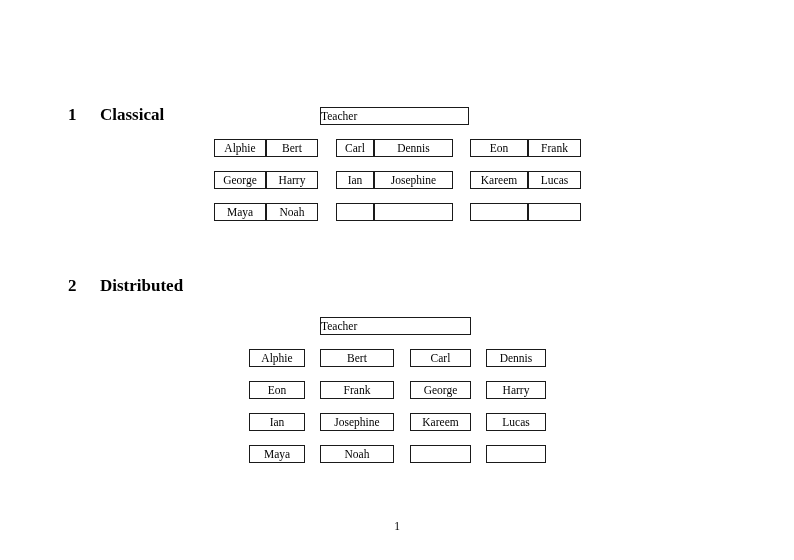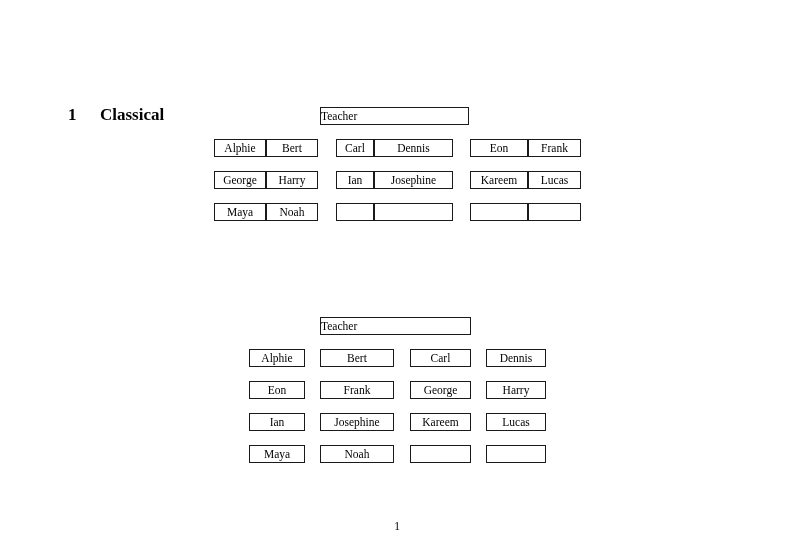--- a/index.html
+++ b/index.html
@@ -140,20 +140,23 @@
   </div>
   <div class="group" id="s1-g3-r2" style="left:470px; top:171px;">
     <div class="cell divided" style="width:58px;">Kareem</div>
     <div class="cell" style="width:53px;">Lucas</div>
   </div>
   <div class="group" id="s1-g3-r3" style="left:470px; top:203px;">
     <div class="cell divided" style="width:58px;"></div>
     <div class="cell" style="width:53px;"></div>
   </div>
 
+  <div class="section-heading" id="heading-distributed">
+    <span class="sec-num">2</span><span>Distributed</span>
+  </div>
 
   <div class="teacher-box" id="s2-teacher" style="left:320px; top:317px; width:151px;">Teacher</div>
 
   <div class="solo" style="left:249px; top:349px; width:56px;">Alphie</div>
   <div class="solo" style="left:320px; top:349px; width:74px;">Bert</div>
   <div class="solo" style="left:410px; top:349px; width:61px;">Carl</div>
   <div class="solo" style="left:486px; top:349px; width:60px;">Dennis</div>
 
   <div class="solo" style="left:249px; top:381px; width:56px;">Eon</div>
   <div class="solo" style="left:320px; top:381px; width:74px;">Frank</div>

